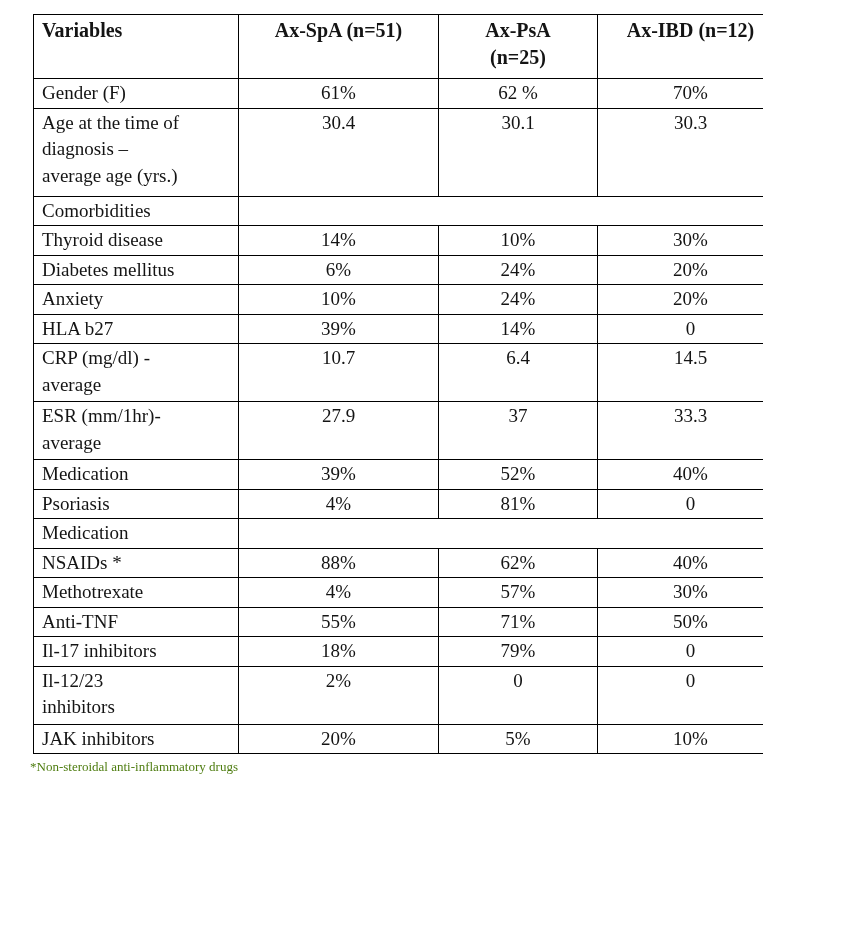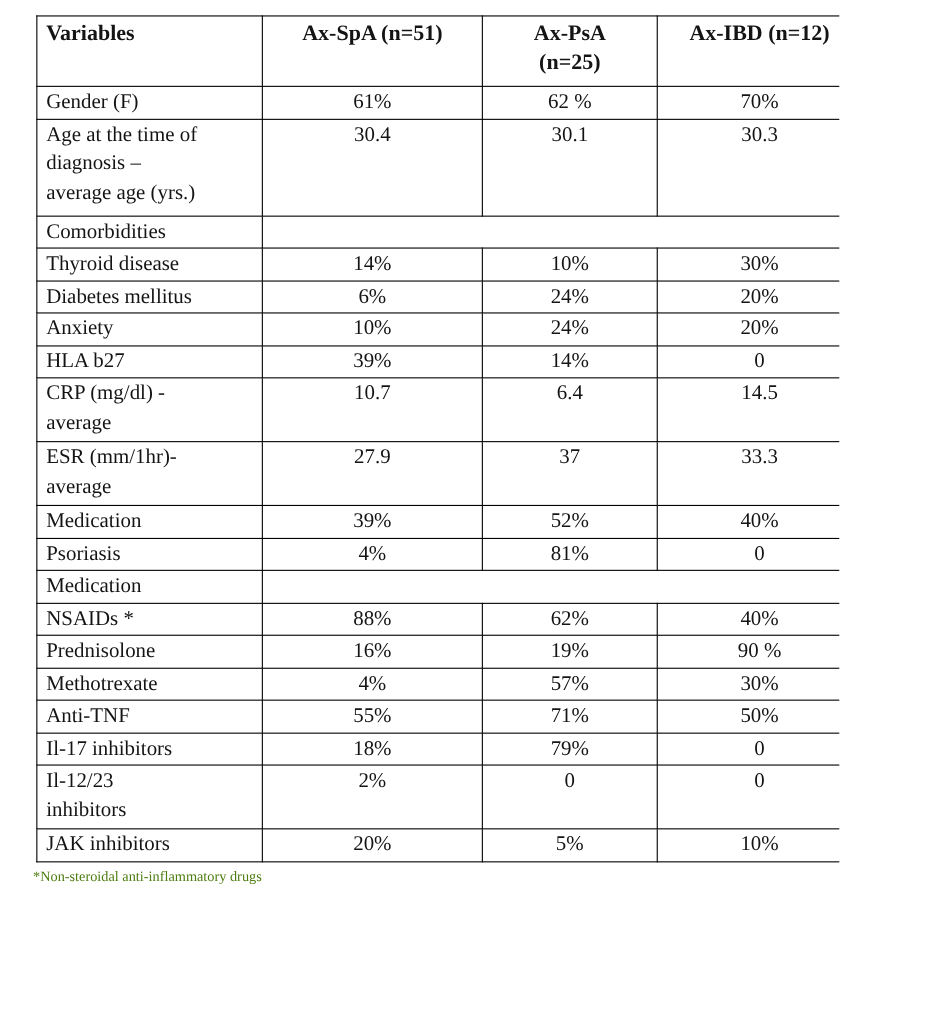--- a/index.html
+++ b/index.html
@@ -144,26 +144,20 @@
           <td class="label">Medication</td>
           <td colspan="3" class="value"></td>
         </tr>
         <tr>
           <td class="label">NSAIDs *</td>
           <td class="value">88%</td>
           <td class="value">62%</td>
           <td class="value">40%</td>
         </tr>
         <tr>
-          <td class="label">Prednisolone</td>
-          <td class="value">16%</td>
-          <td class="value">19%</td>
-          <td class="value">90 %</td>
-        </tr>
-        <tr>
           <td class="label">Methotrexate</td>
           <td class="value">4%</td>
           <td class="value">57%</td>
           <td class="value">30%</td>
         </tr>
         <tr>
           <td class="label">Anti-TNF</td>
           <td class="value">55%</td>
           <td class="value">71%</td>
           <td class="value">50%</td>

